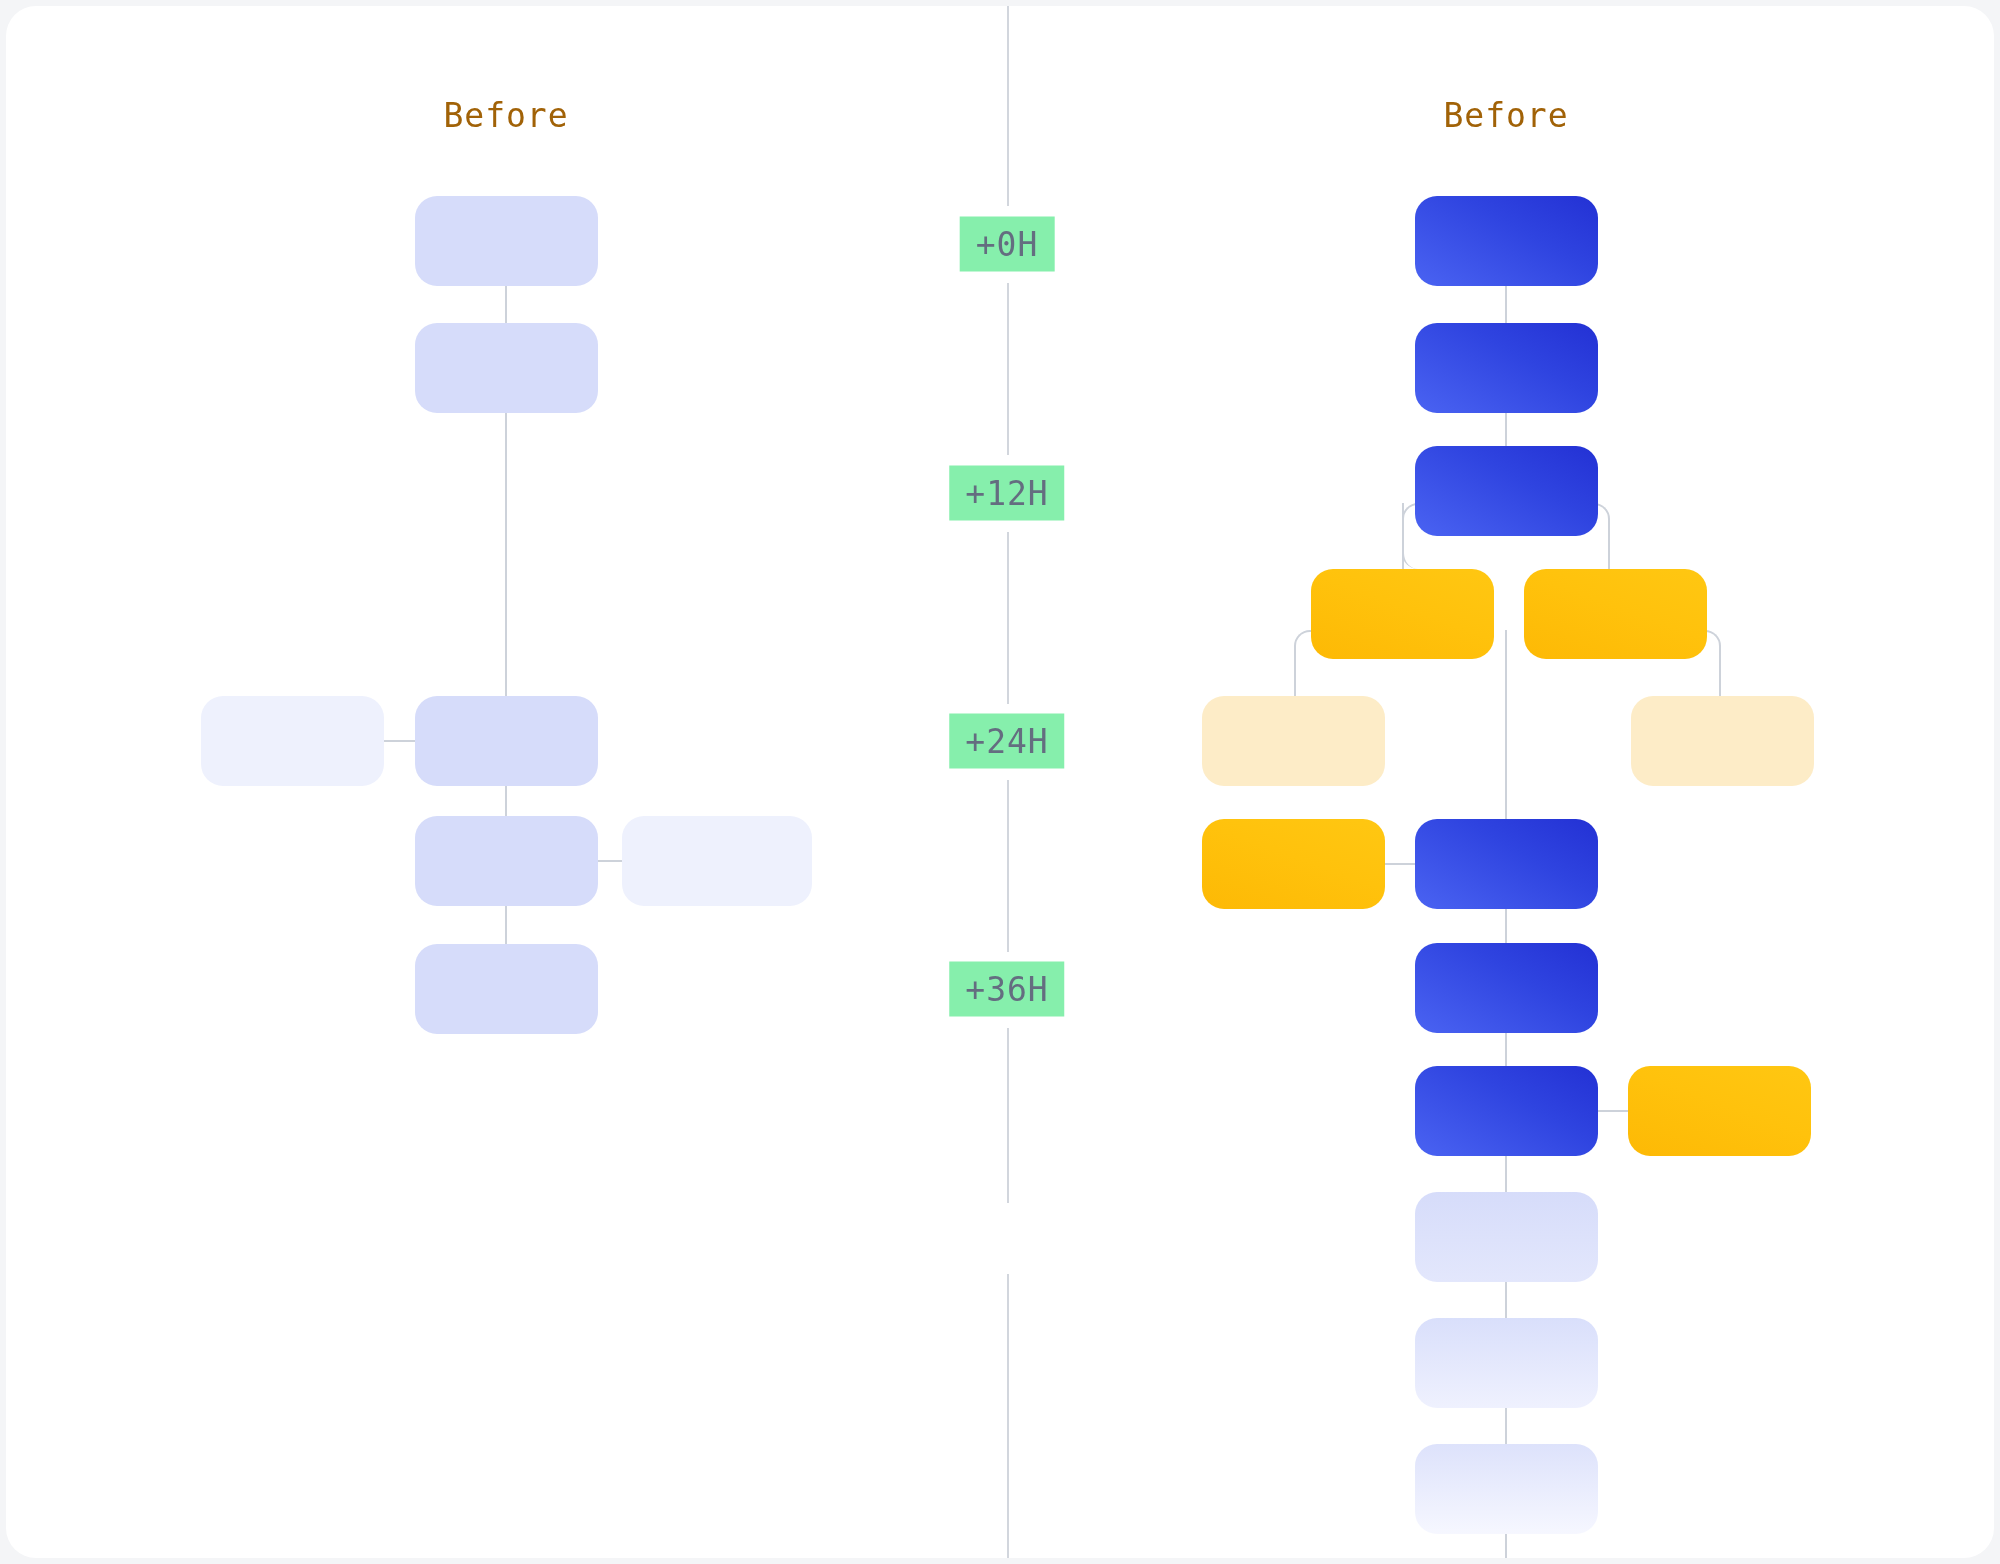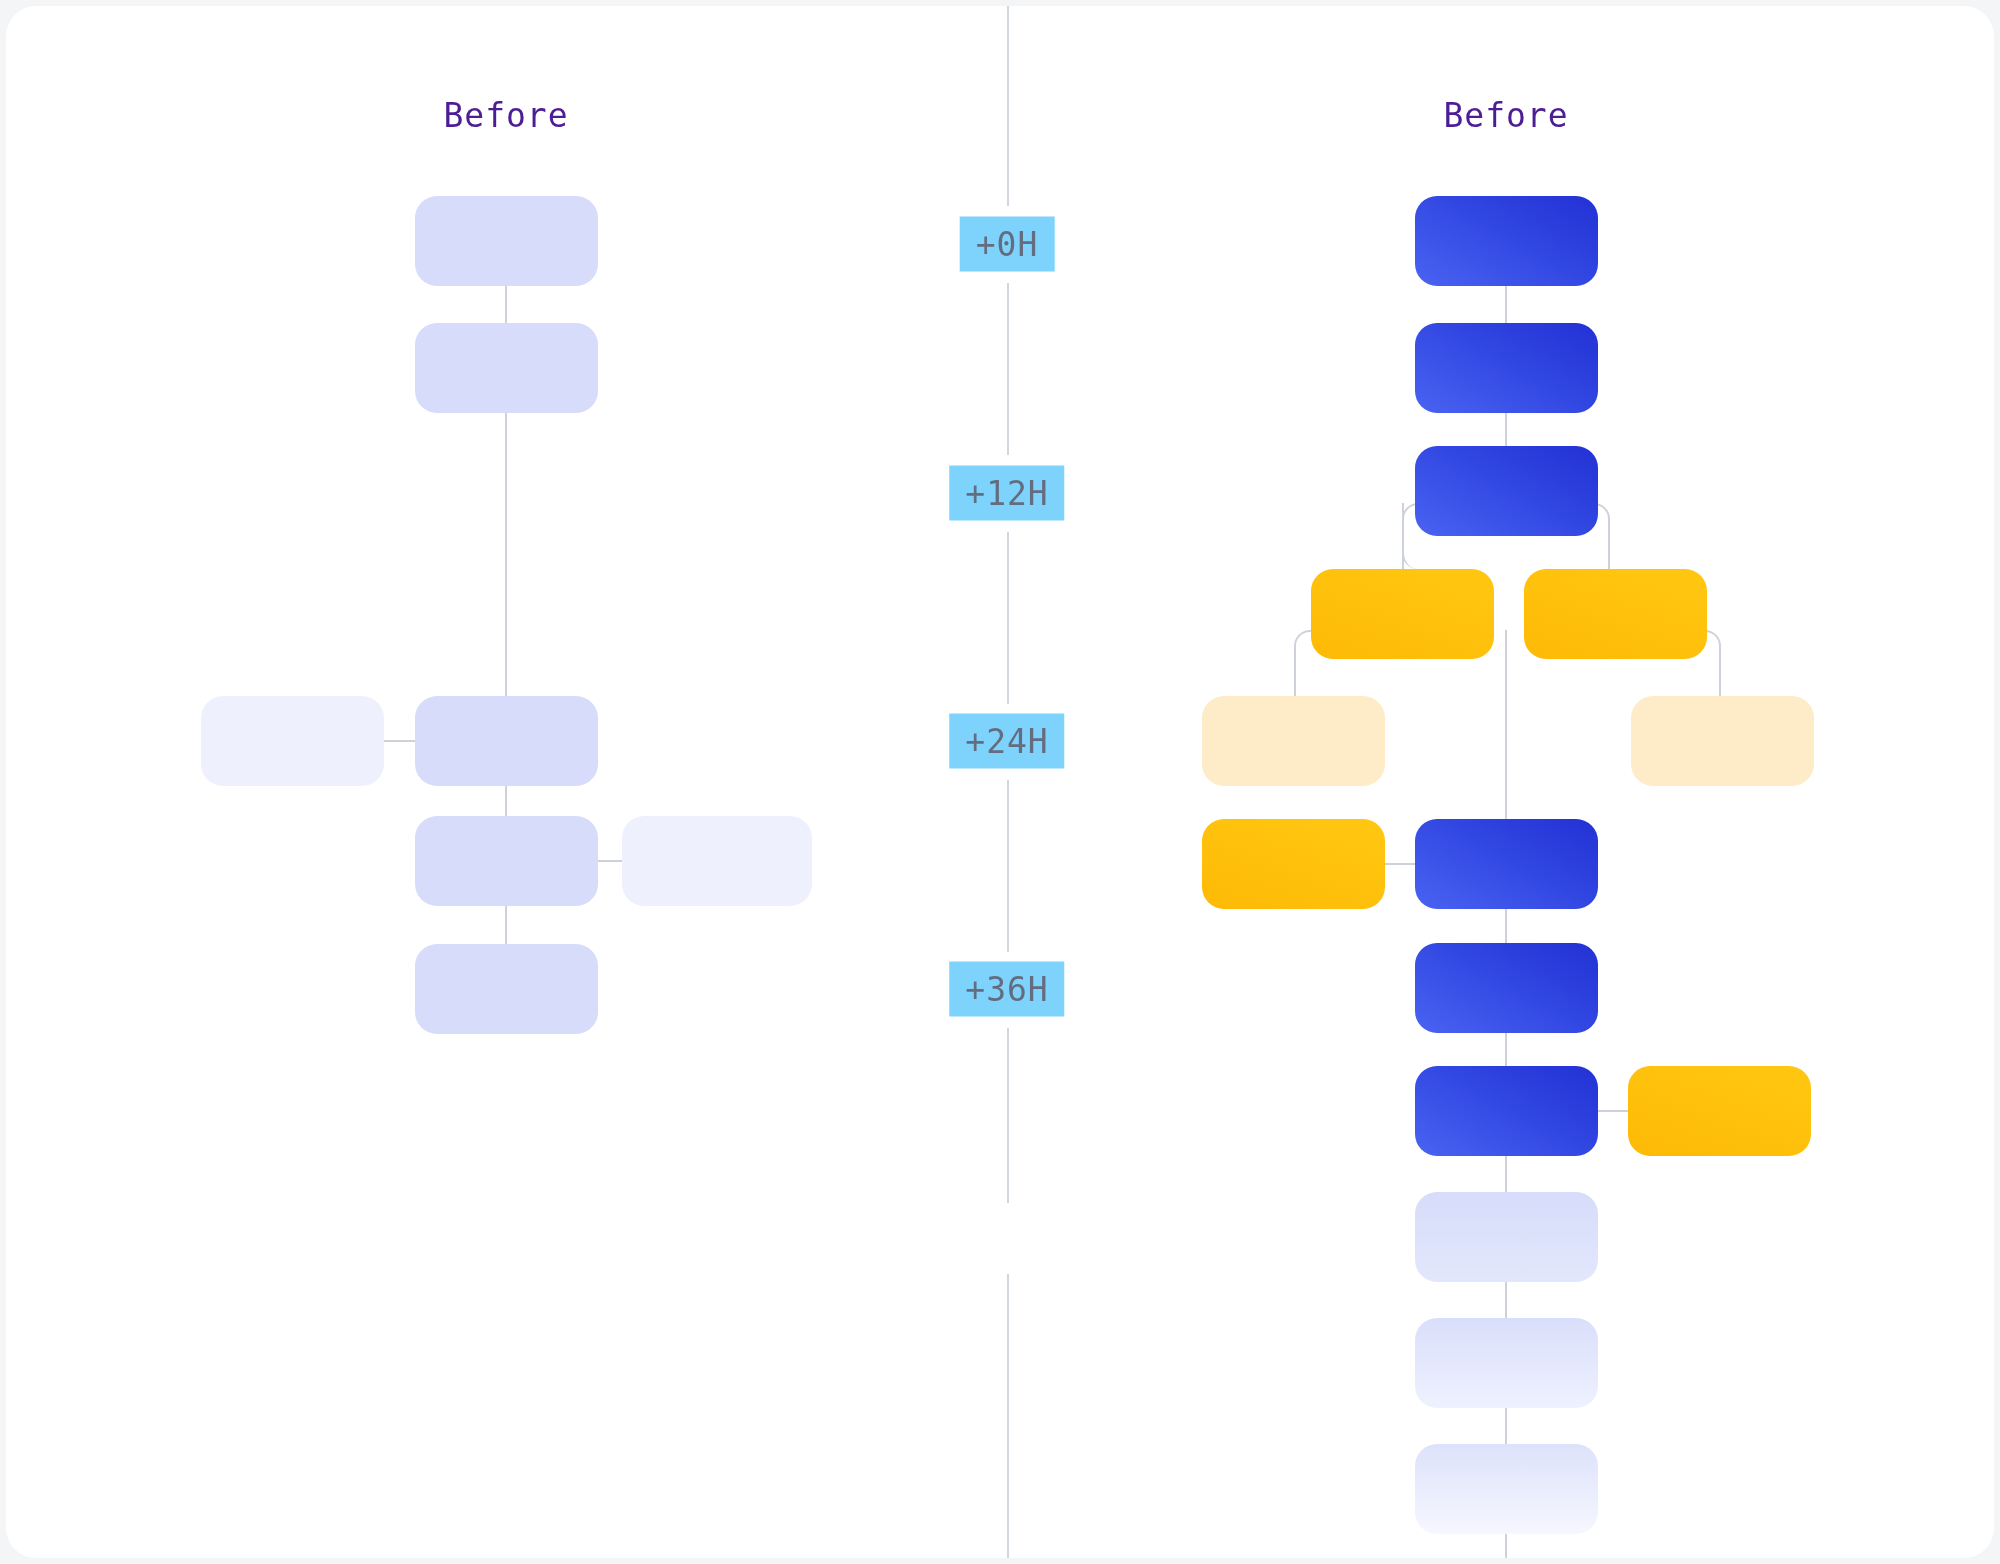--- a/index.html
+++ b/index.html
@@ -37,36 +37,36 @@
     background: #d2d6dd;
   }
 
   
   .col-title {
     position: absolute;
     font-family: "DejaVu Sans Mono", "Liberation Mono", monospace;
     font-size: 33px;
     font-weight: 400;
     letter-spacing: 1px;
-    color: #4c1d95;
+    color: #a16207;
     text-align: center;
     white-space: nowrap;
   }
 
   
   .tick-label {
     position: absolute;
     font-family: "DejaVu Sans Mono", "Liberation Mono", monospace;
     font-size: 33px;
     letter-spacing: 1px;
     color: #646d80;
     text-align: right;
     white-space: nowrap;
     transform: translate(-50%, -50%);
-    background: #7dd3fc;
+    background: #86efac;
     padding: 8px 16px;
   }
 
   
   .node {
     position: absolute;
     border-radius: 22px;
   }
 
   

